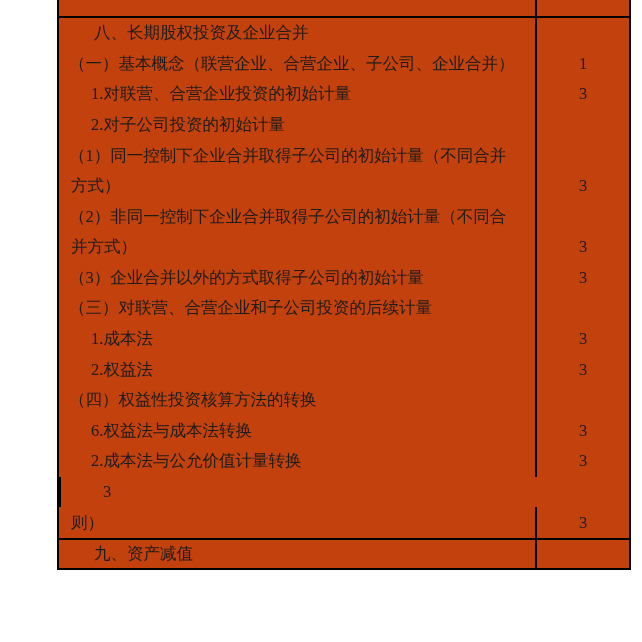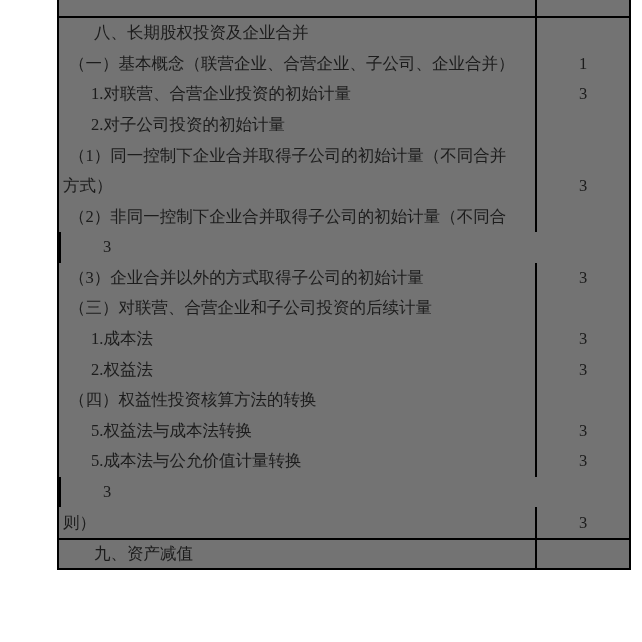--- a/index.html
+++ b/index.html
@@ -14,21 +14,21 @@
     color: #1c1c1c;
     overflow: hidden;
   }
   .doc-table {
     position: absolute;
     left: 57px;
     top: 0;
     width: 574px;
     border-left: 2px solid #000;
     border-right: 2px solid #000;
-    background: #737373;
+    background: #c2410c;
   }
   .row { display: flex; }
   .cell { display: flex; align-items: center; }
   .cell.content {
     width: 476px;
     white-space: nowrap;
     overflow: hidden;
   }
   .cell.hours {
     width: 94px;
@@ -40,21 +40,21 @@
   .bottom-row {
     height: 32px;
     border-top: 2px solid #000;
     border-bottom: 2px solid #000;
     justify-content: center;
   }
   
   .indent-section { padding-left: 35px; }
   .indent-paren   { padding-left: 10px; }
   .indent-num     { padding-left: 32px; text-align: center; }
-  .indent-wrap    { padding-left: 4px;  }
+  .indent-wrap    { padding-left: 12px;  }
 </style>
 </head>
 <body>
 
 <div class="page">
   <div class="doc-table">
 
     <div class="row partial-row">
       <div class="cell content"></div>
       <div class="cell hours"></div>
@@ -83,20 +83,21 @@
         </div>
         <div class="row">
           <div class="cell content indent-wrap">方式）</div>
           <div class="cell hours">3</div>
         </div>
         <div class="row">
           <div class="cell content indent-paren">（2）非同一控制下企业合并取得子公司的初始计量（不同合</div>
           <div class="cell hours"></div>
         </div>
         <div class="row">
+          <div class="cell content indent-wrap">并方式）</div>
           <div class="cell hours">3</div>
         </div>
         <div class="row">
           <div class="cell content indent-paren">（3）企业合并以外的方式取得子公司的初始计量</div>
           <div class="cell hours">3</div>
         </div>
         <div class="row">
           <div class="cell content indent-paren">（三）对联营、合营企业和子公司投资的后续计量</div>
           <div class="cell hours"></div>
         </div>
@@ -106,25 +107,25 @@
         </div>
         <div class="row">
           <div class="cell content indent-num">2.权益法</div>
           <div class="cell hours">3</div>
         </div>
         <div class="row">
           <div class="cell content indent-paren">（四）权益性投资核算方法的转换</div>
           <div class="cell hours"></div>
         </div>
         <div class="row">
-          <div class="cell content indent-num">5.权益法与成本法转换</div>
+          <div class="cell content indent-num">6.权益法与成本法转换</div>
           <div class="cell hours">3</div>
         </div>
         <div class="row">
-          <div class="cell content indent-num">5.成本法与公允价值计量转换</div>
+          <div class="cell content indent-num">2.成本法与公允价值计量转换</div>
           <div class="cell hours">3</div>
         </div>
         <div class="row">
           <div class="cell hours">3</div>
         </div>
         <div class="row">
           <div class="cell content indent-wrap">则）</div>
           <div class="cell hours">3</div>
         </div>
       </div>

